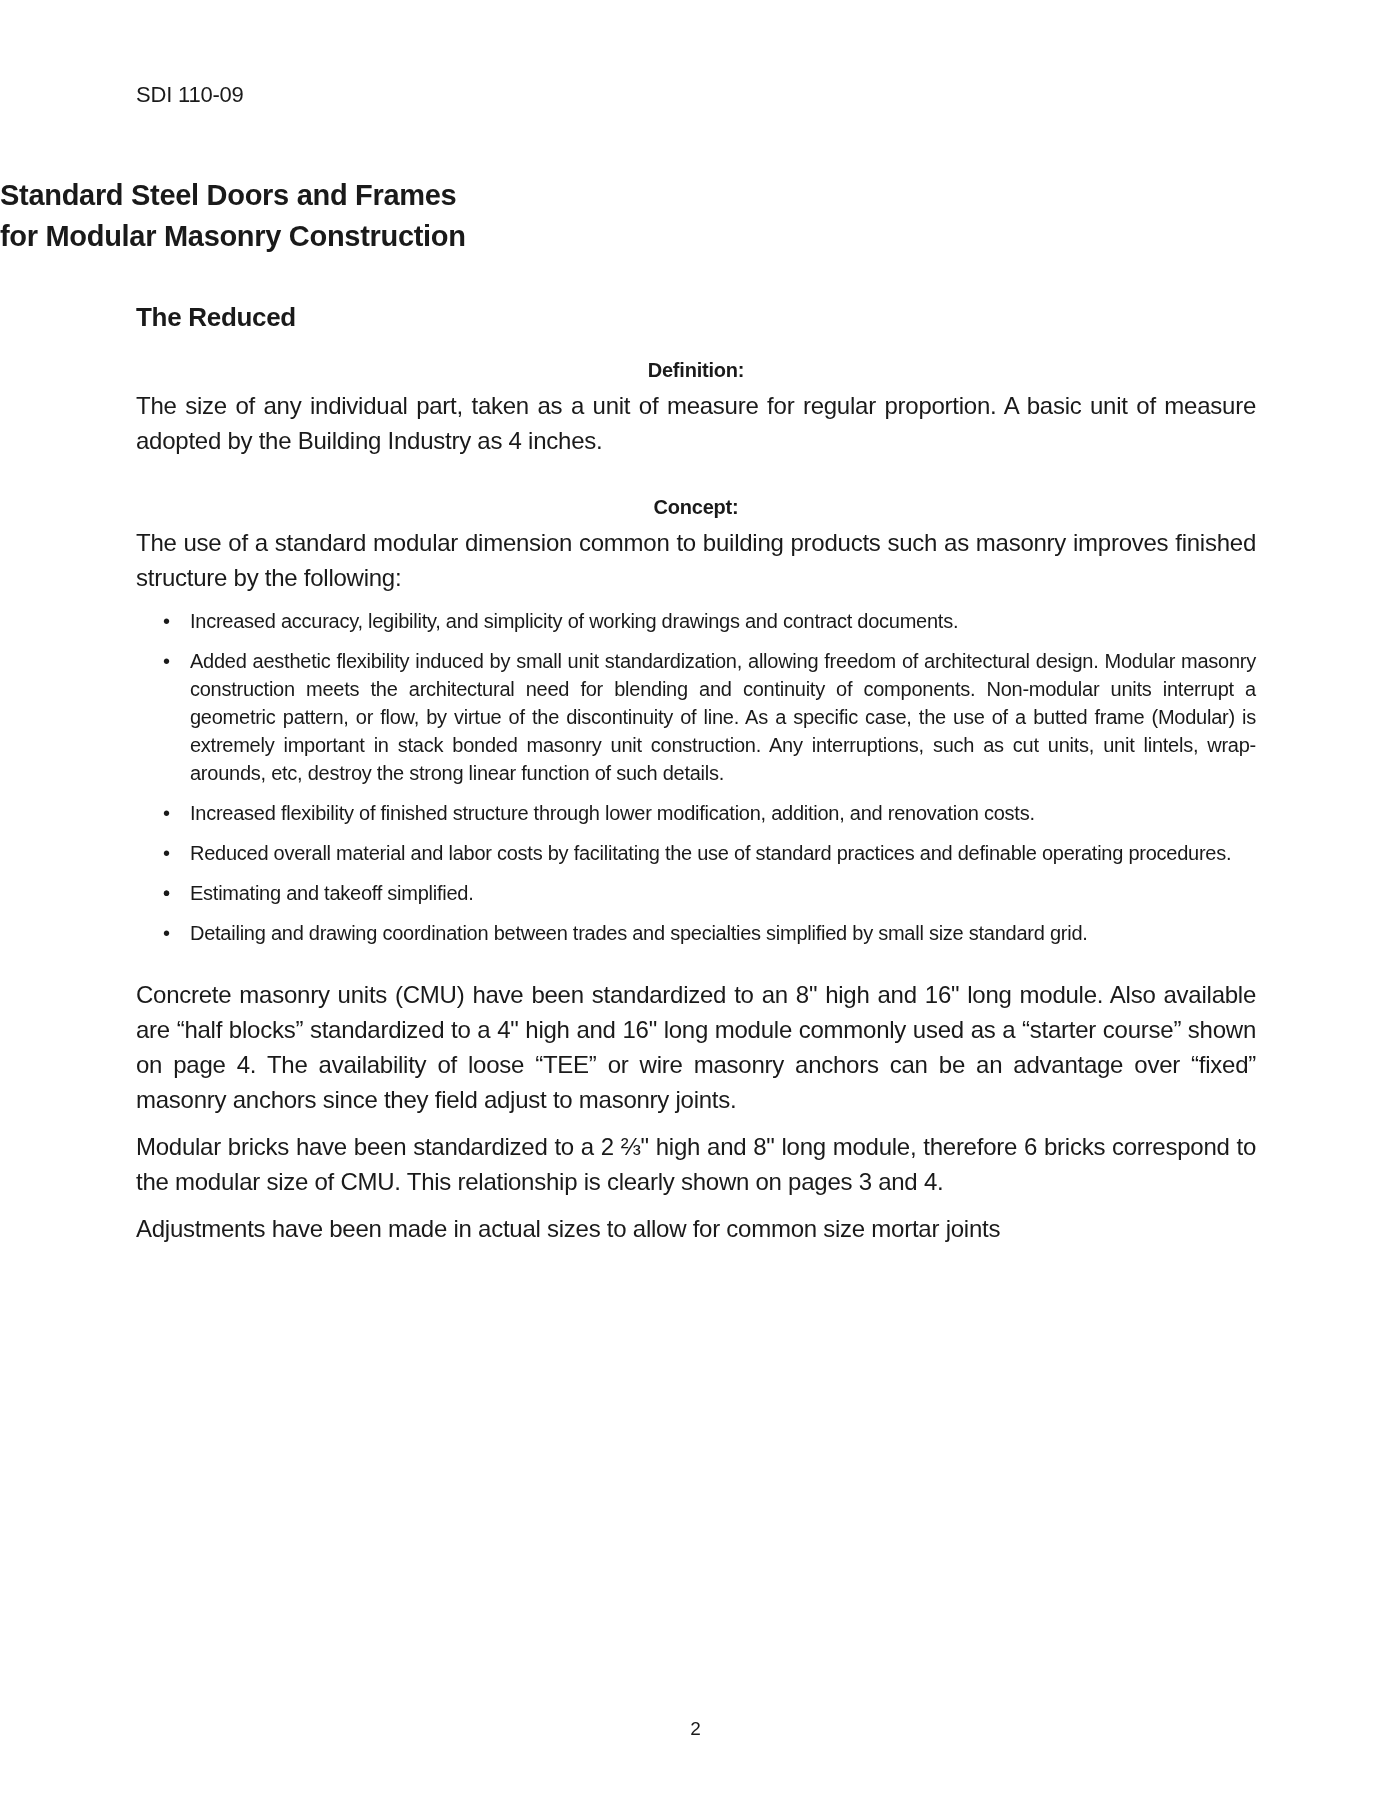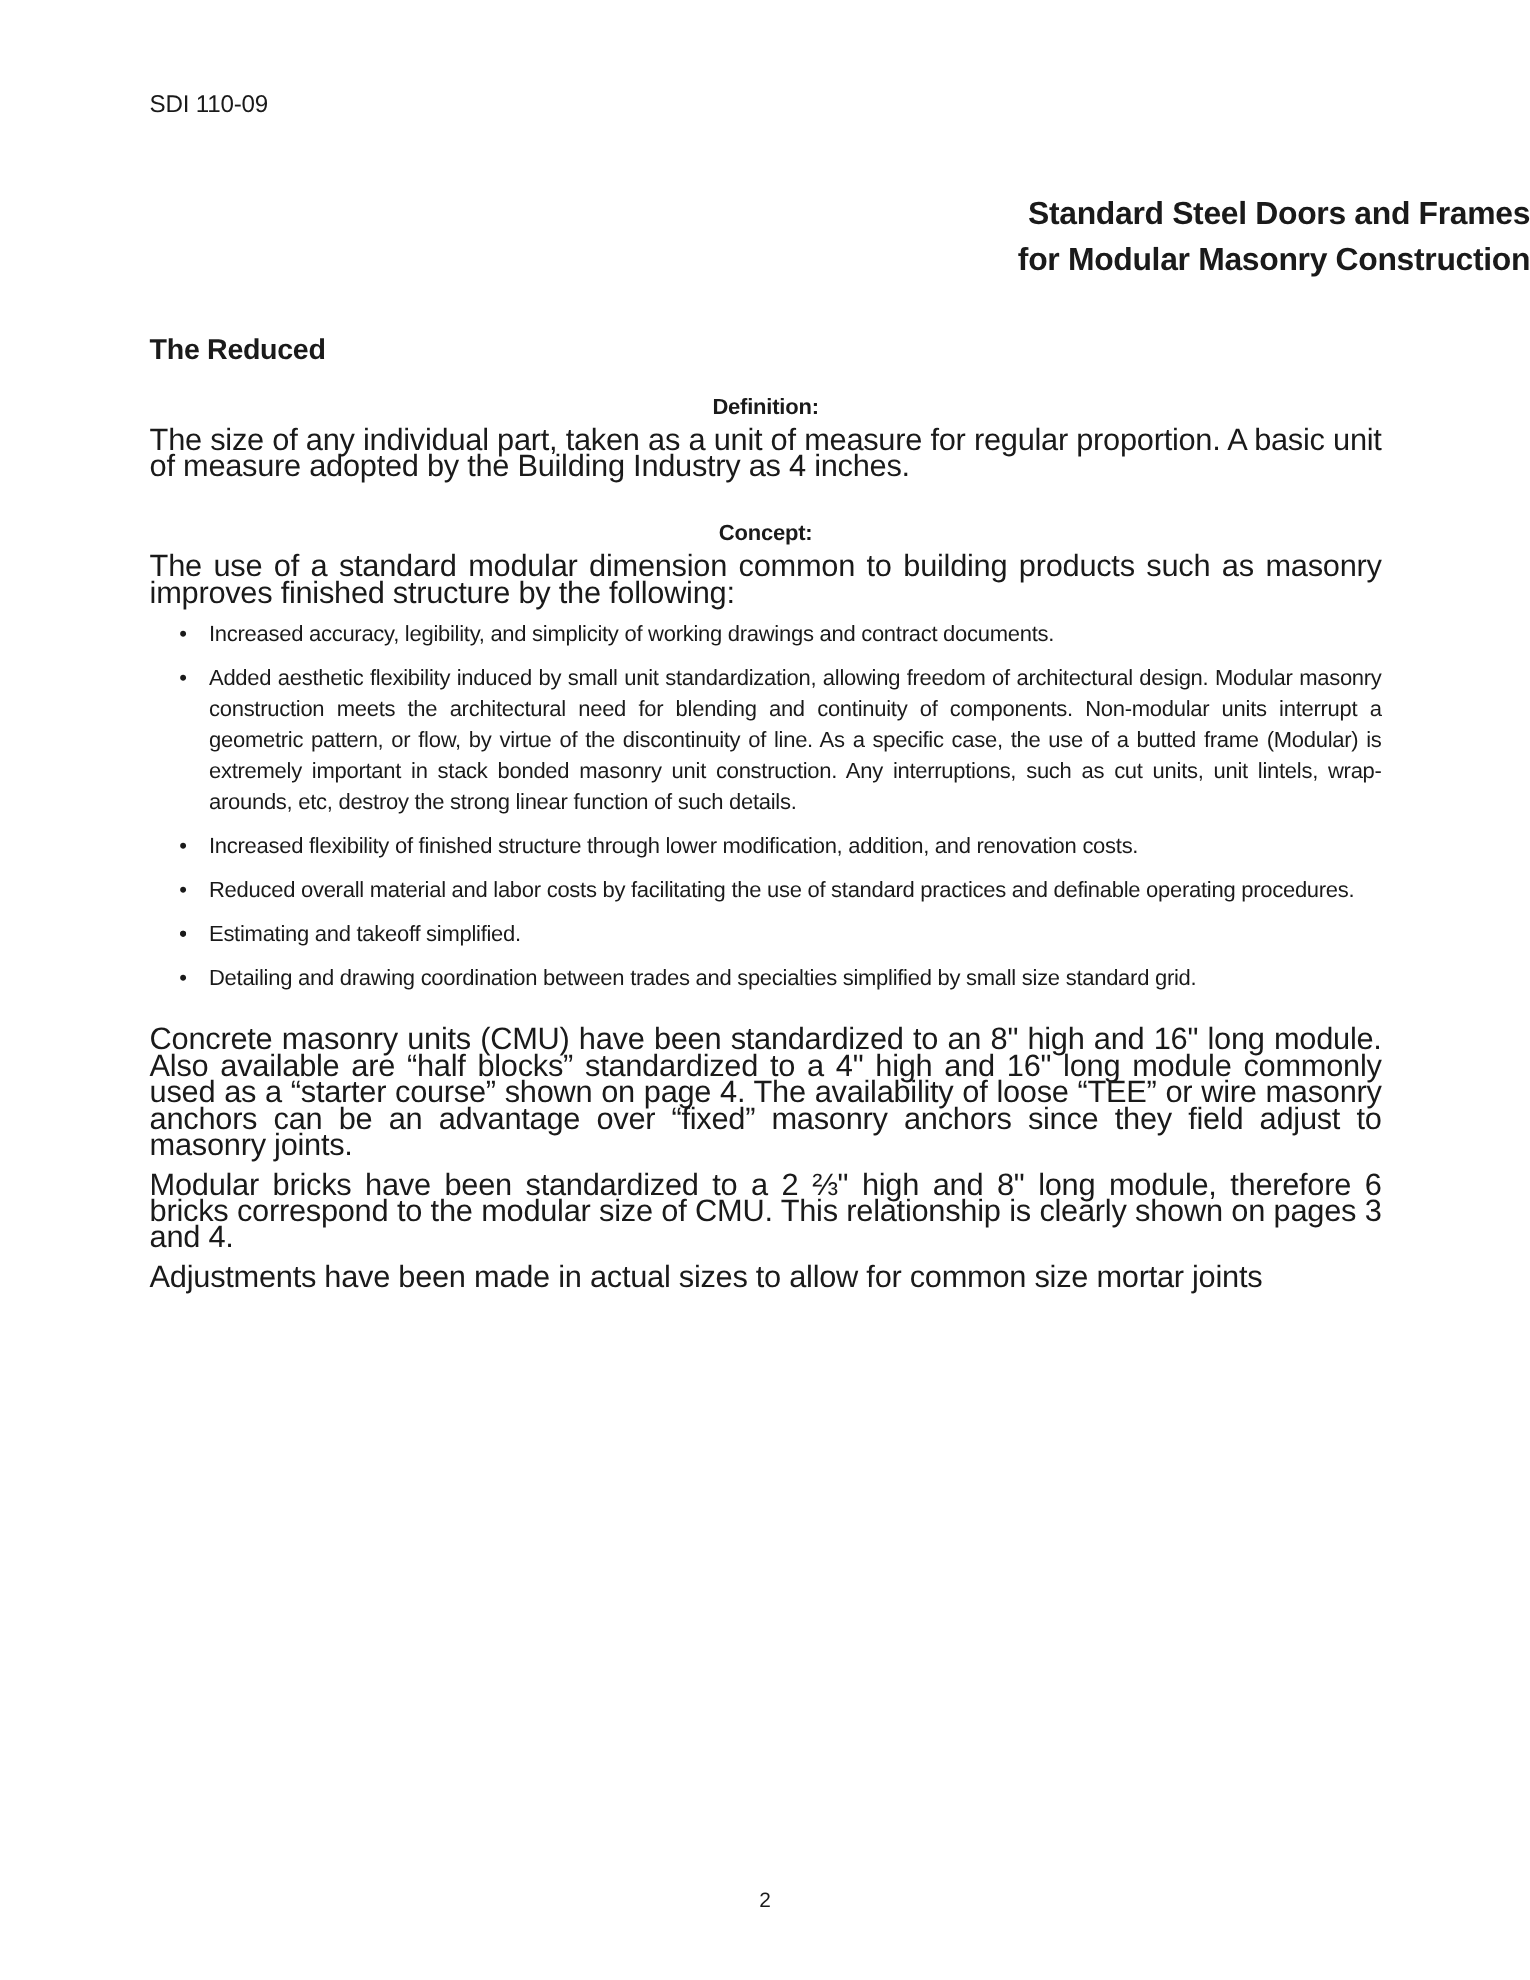--- a/index.html
+++ b/index.html
@@ -1,25 +1,25 @@
 <!DOCTYPE html>
 <html><head>
 <meta charset="utf-8">
 <style>
   html, body { margin: 0; padding: 0; background: #ffffff; }
   body { width: 1391px; height: 1800px; position: relative; overflow: hidden;
          font-family: "Liberation Sans", sans-serif; color: #1a1a1a; }
   .doc-id { position: absolute; left: 136px; top: 82px; font-size: 22px; letter-spacing: -0.2px; }
-  .title { position: absolute; left: 0; width: 1391px; top: 175px; text-align: right;
+  .title { position: absolute; left: 0; width: 1391px; top: 175px; text-align: left;
            font-size: 29px; font-weight: bold; line-height: 41px; letter-spacing: -0.3px; }
   .title .line { display: block; }
   .content { position: absolute; left: 136px; top: 302px; width: 1120px; }
   .section-heading { font-size: 26px; font-weight: bold; margin: 0 0 26px 0; letter-spacing: -0.3px; }
   .sub-heading { font-size: 20px; font-weight: bold; margin: 0 0 6px 0; letter-spacing: -0.2px; text-align: center; }
-  .para { font-size: 28px; line-height: 24px; margin: 0 0 12px 0; text-align: justify; letter-spacing: -0.25px; }
+  .para { font-size: 24px; line-height: 35px; margin: 0 0 12px 0; text-align: justify; letter-spacing: -0.25px; }
   .gap-lg { height: 26px; }
   .bullets { list-style: none; margin: 6px 0 0 0; padding: 0; }
   .bullet-item { position: relative; padding-left: 54px; font-size: 20px; line-height: 28px;
                  margin-bottom: 12px; text-align: justify; letter-spacing: -0.25px; }
   .bullet-dot { position: absolute; left: 27px; top: 0; font-size: 20px; }
   .page-number { position: absolute; left: 0; width: 1391px; top: 1718px; text-align: center; font-size: 19px; }
 </style>
 </head>
 <body>
 

